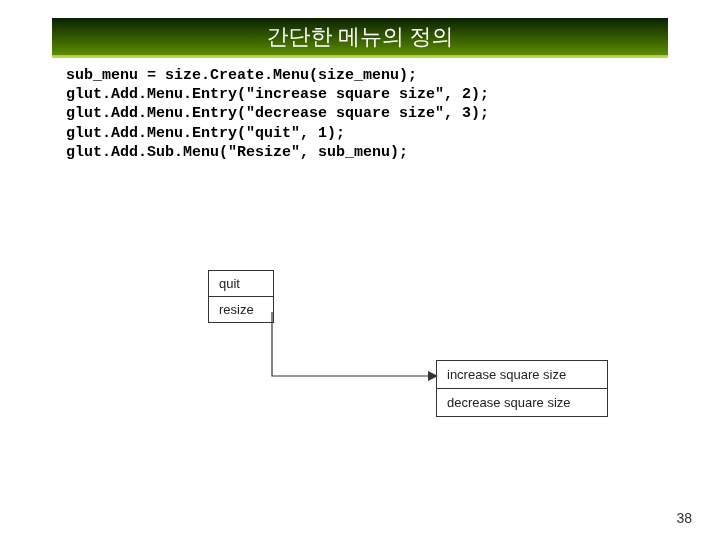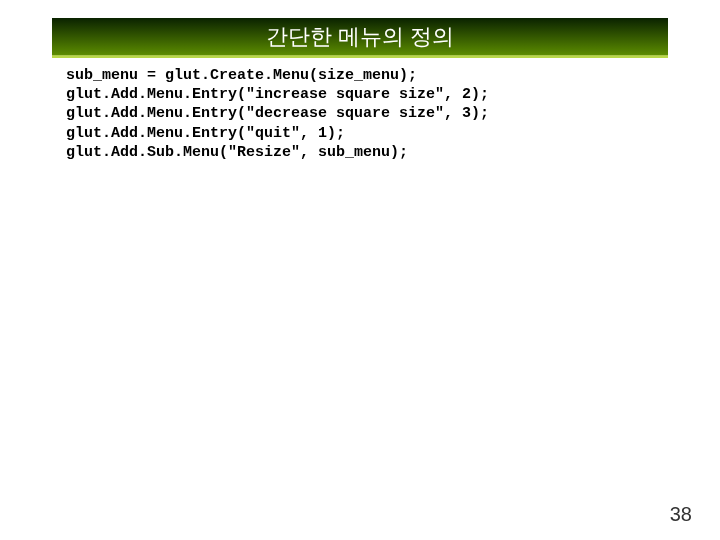--- a/index.html
+++ b/index.html
@@ -1,45 +1,59 @@
 <!DOCTYPE html>
 <html><head>
 <meta charset="utf-8">
 <style>
   html,body{margin:0;padding:0;width:720px;height:540px;background:#fff;font-family:sans-serif;overflow:hidden}
   .slide{position:relative;width:720px;height:540px;box-sizing:border-box}
   .title-bar{position:absolute;left:52px;top:18px;width:616px;height:38px;
     background:linear-gradient(to bottom,#0a2200 0%,#5a8a00 96%,#d4e870 100%);
     border-bottom:2px solid #b8d848;display:flex;align-items:center;justify-content:center}
-  .title-bar span{color:#fff;font-size:22px;font-family:Liberation Sans, sans-serif}
+  .title-bar span{color:#fff;font-size:22px;font-family:Liberation Serif, serif}
   .code{position:absolute;left:66px;top:66px;font-family:"Courier New",monospace;
     font-size:15px;font-weight:bold;line-height:1.28;color:#000}
   .code div{white-space:pre}
   .diagram{position:absolute;left:208px;top:252px;width:400px;height:210px}
   .main-menu{position:absolute;left:0;top:18px;border:1px solid #333;background:#fff}
   .main-menu .row{padding:5px 10px;font-size:13px;color:#222;min-width:44px}
   .main-menu .row + .row{border-top:1px solid #333}
   .sub-menu{position:absolute;right:0;top:108px;border:1px solid #333;background:#fff}
   .sub-menu .row{padding:6px 10px;font-size:13px;color:#222;min-width:150px}
   .sub-menu .row + .row{border-top:1px solid #333}
   .arrow{position:absolute;stroke:#333;fill:none}
-  .page-num{position:absolute;right:28px;bottom:14px;font-size:20px;color:#333}
+  .page-num{position:absolute;right:28px;bottom:14px;font-size:14px;color:#333}
 </style>
 </head>
 <body>
 
 <div class="slide">
 
   <div class="title-bar">
     <span>간단한 메뉴의 정의</span>
   </div>
 
   <div class="code">
-    <div>sub_menu = glut.Create.Menu(size_menu);</div>
+    <div>sub_menu = size.Create.Menu(size_menu);</div>
     <div>glut.Add.Menu.Entry("increase square size", 2);</div>
     <div>glut.Add.Menu.Entry("decrease square size", 3);</div>
     <div>glut.Add.Menu.Entry("quit", 1);</div>
     <div>glut.Add.Sub.Menu("Resize", sub_menu);</div>
   </div>
 
+  <div class="diagram">
+    <div class="main-menu">
+      <div class="row">quit</div>
+      <div class="row">resize</div>
+    </div>
+    <div class="sub-menu">
+      <div class="row">increase square size</div>
+      <div class="row">decrease square size</div>
+    </div>
+    <svg class="arrow" style="left:58px;top:54px;width:180px;height:80px" viewBox="0 0 180 80">
+      <path d="M6 6 L6 70 L168 70" stroke-width="1.2"></path>
+      <path d="M162 65 L172 70 L162 75 Z" fill="#333" stroke="none"></path>
+    </svg>
+  </div>
 
   <div class="page-num">38</div>
 </div>
 
 </body></html>

